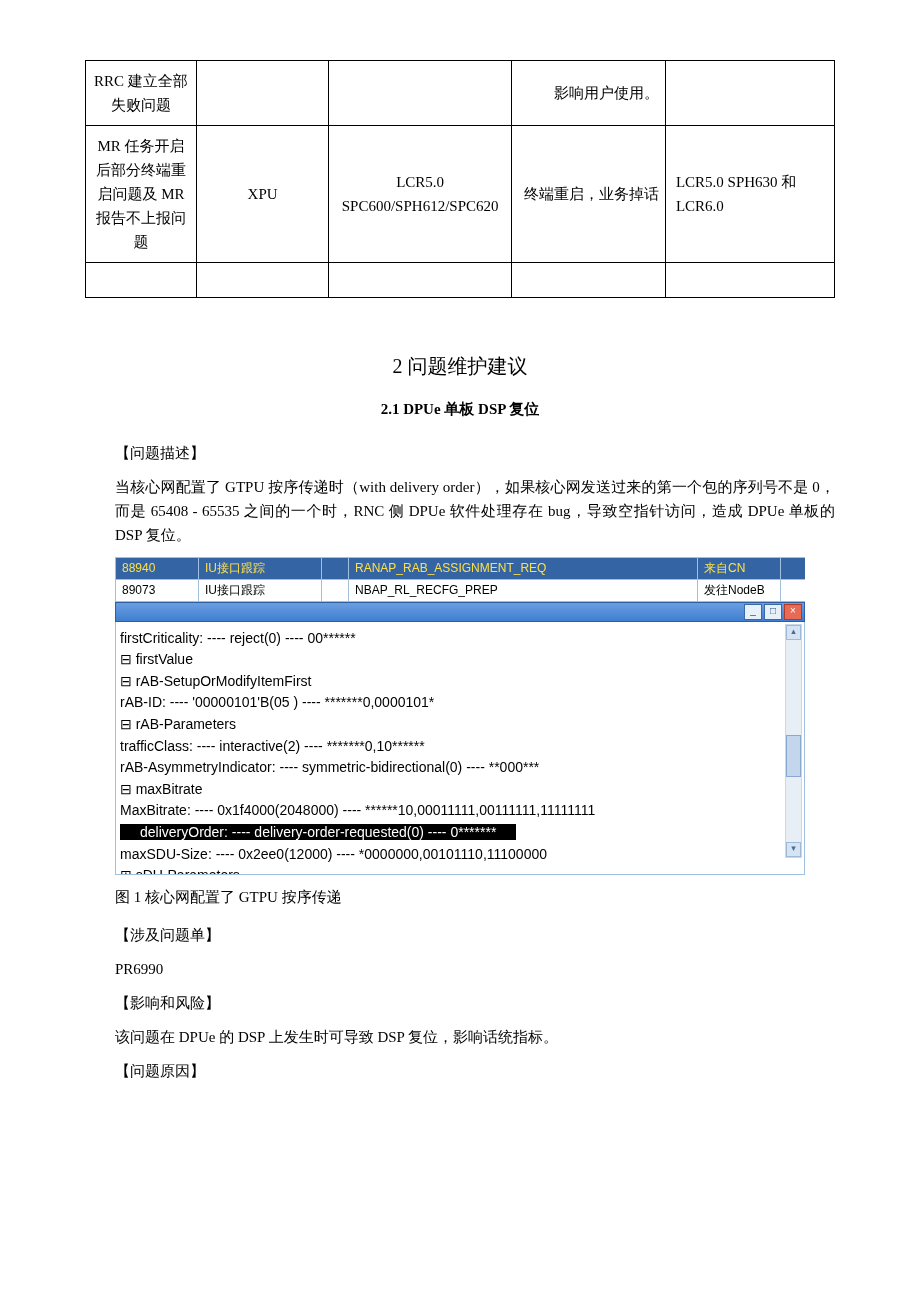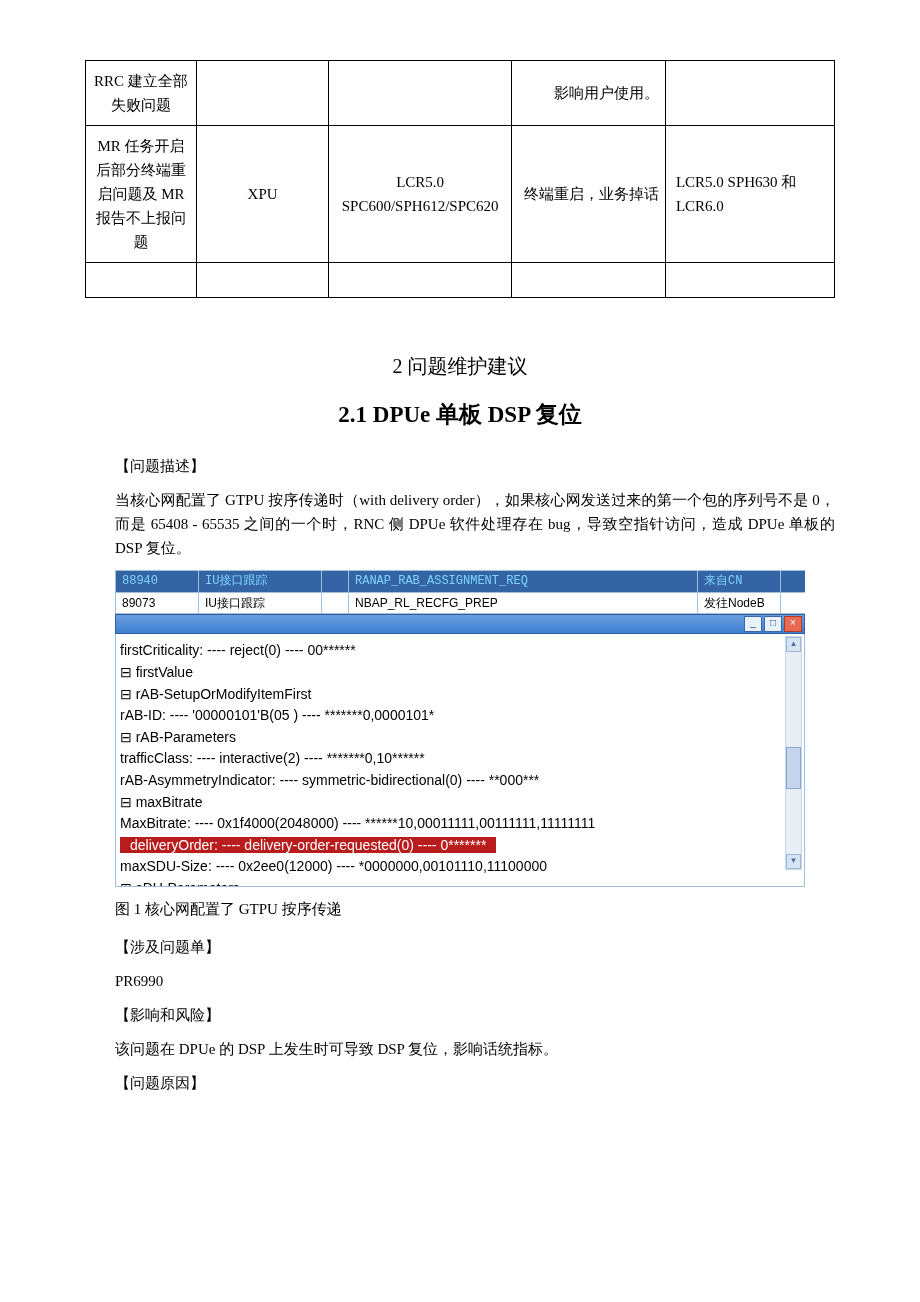--- a/index.html
+++ b/index.html
@@ -33,21 +33,21 @@
   table.issue-table tr.empty td { height:18px; }
 
   h2.sec-title {
     text-align: center;
     font-size: 20px;
     font-weight: normal;
     margin: 30px 0 15px 0;
   }
   h3.sub-title {
     text-align: center;
-    font-size: 23px;
+    font-size: 15px;
     font-weight: bold;
     margin: 10px 0 20px 0;
   }
   p.block { margin: 10px 0 10px 30px; }
   p.body  { margin: 10px 0 10px 30px; text-indent: 2em; text-align: justify;}
   .bracket { }
   
   
   .trace-outer {
     margin: 10px 0 10px 30px;
@@ -61,22 +61,21 @@
     width:100%;
   }
   .trace-grid td {
     border: 1px solid #a0c0e0;
     padding: 2px 6px;
     white-space: nowrap;
     overflow: hidden;
   }
   .trace-grid tr.sel td {
     background: #3564a5;
-    color: #7dd3fc;
-    font-family: Liberation Mono, monospace;
+    color: #fde047;
   }
   .trace-grid tr td.col1 { width:70px; }
   .trace-grid tr td.col2 { width:110px; }
   .trace-grid tr td.col3 { width:14px; }
   .trace-grid tr td.col4 { width:auto; }
   .trace-grid tr td.col5 { width:70px; }
   .trace-grid tr td.col6 { width:12px; border-right:none; }
 
   .panel-bar {
     background: linear-gradient(#6b9ee0, #3e7fd0);
@@ -113,23 +112,23 @@
     color:#000;
     white-space:nowrap;
   }
   .tree-lines .ln { padding:1px 0; }
   .ind1 { padding-left: 100px; }
   .ind2 { padding-left: 115px; }
   .ind3 { padding-left: 130px; }
   .ind4 { padding-left: 145px; }
   .ind5 { padding-left: 170px; }
   .hl {
-    background:#b91c1c;
+    background:#000000;
     color:#fff;
-    padding:0 10px;
+    padding:0 20px;
   }
   .scroll-v {
     position:absolute;
     right:2px; top:2px;
     width:15px; height:232px;
     background:#e8eef6;
     border:1px solid #cad8ea;
   }
   .scroll-v .arrow {
     width:13px; height:13px;

